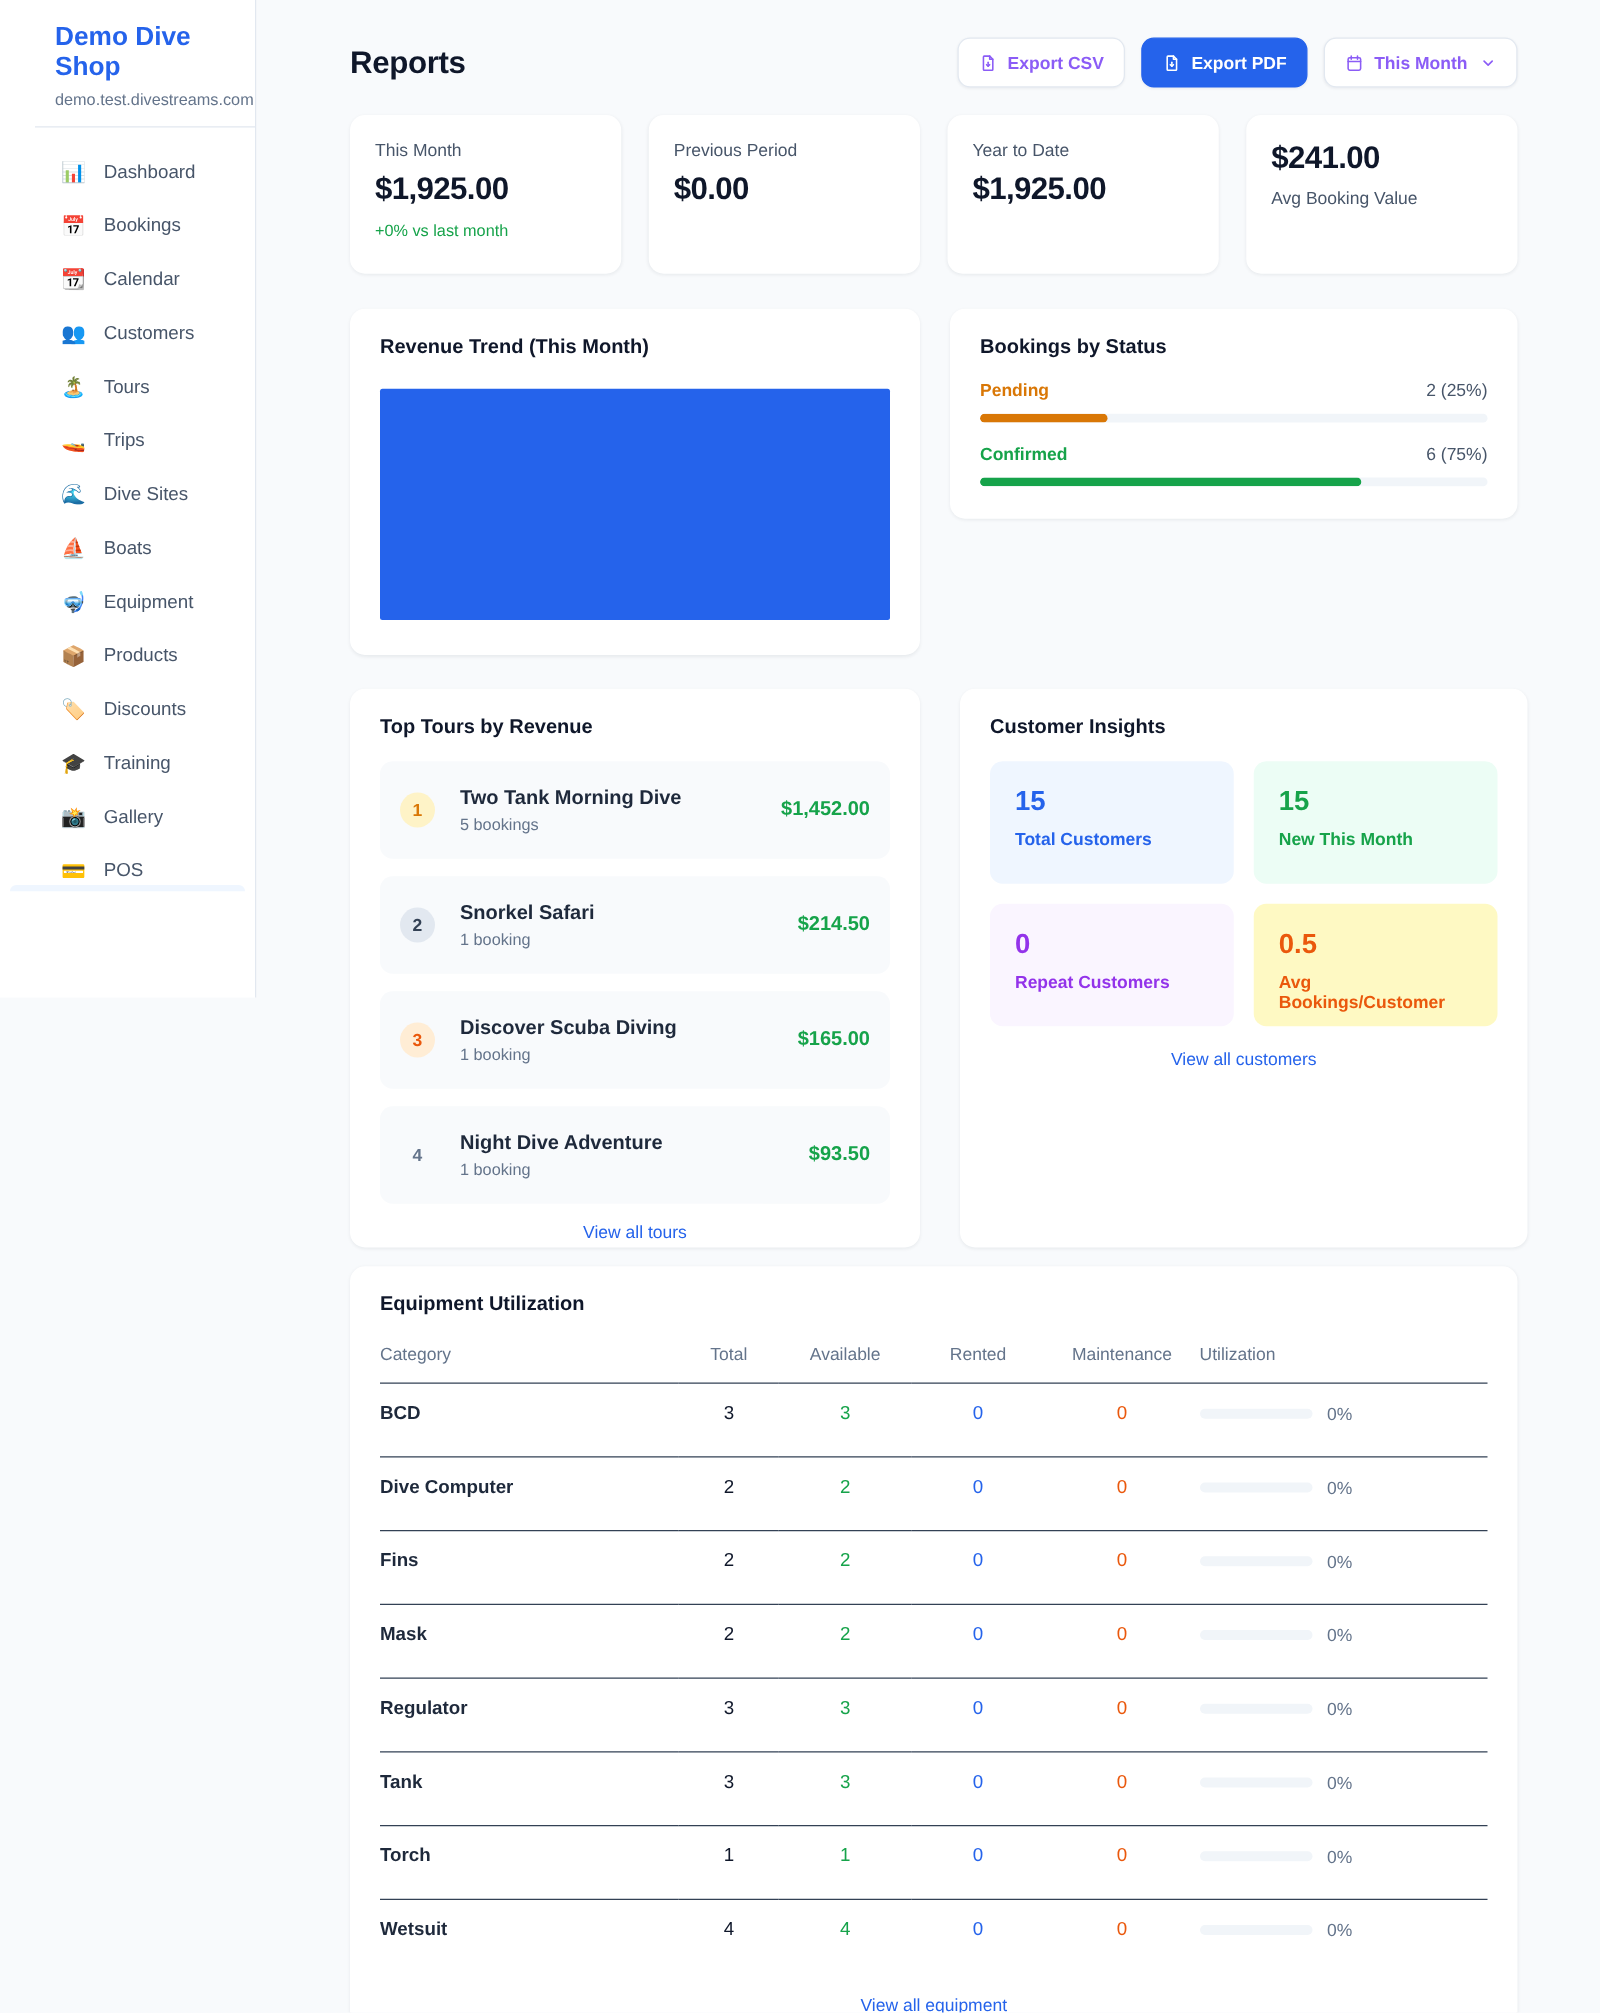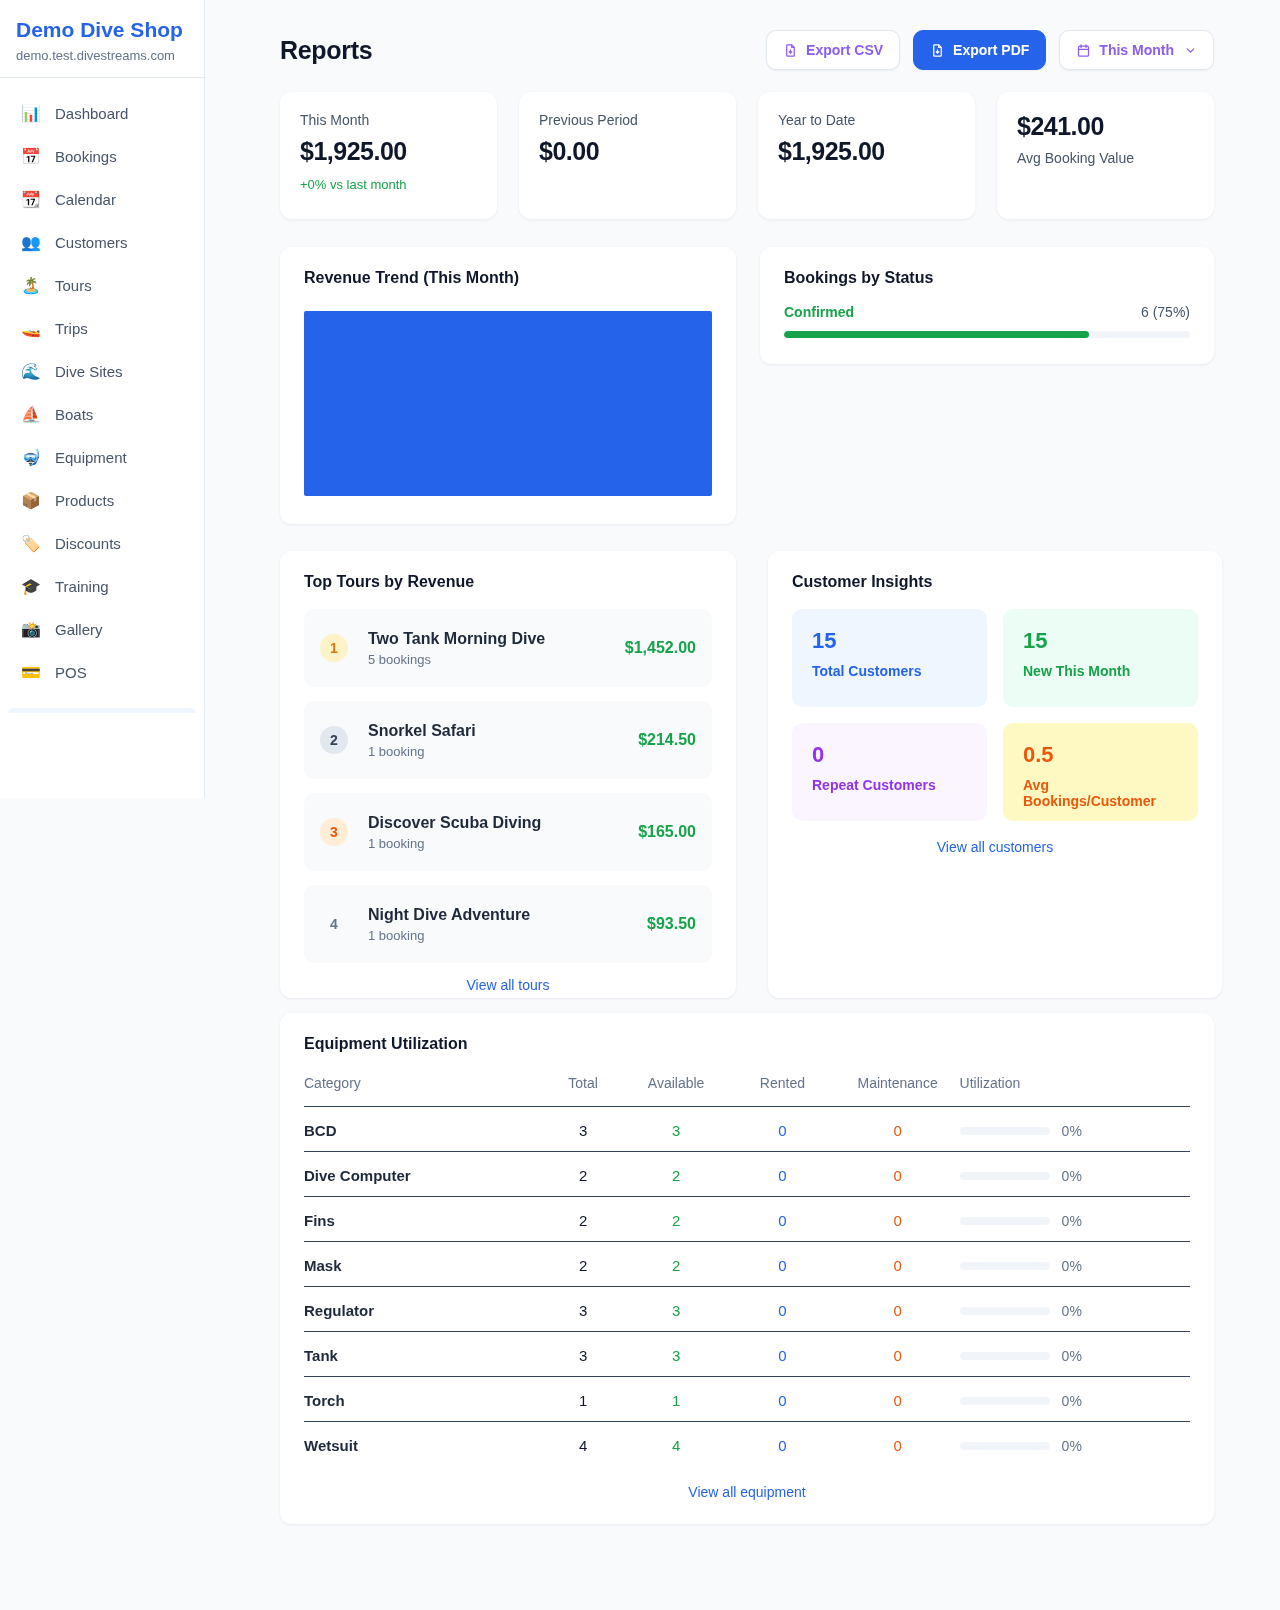--- a/index.html
+++ b/index.html
@@ -3,21 +3,21 @@
 <meta charset="utf-8">
 <style>
   * { box-sizing: border-box; margin: 0; padding: 0; }
   html,body { width:1280px; height:1610px; }
   body {
     font-family: "Liberation Sans", sans-serif;
     background:#f8fafc; color:#0f172a; position:relative; overflow:hidden;
   }
   
   .sidebar { position:absolute; left:0; top:0; width:205px; height:798px;
-    background:#fff; border-right:1px solid #e2e8f0; }
+    background:#fff; border-right:1px solid #e2e8f0;padding-left:28px; }
   .sidebar-header { padding:18px 16px 14px; border-bottom:1px solid #e2e8f0; }
   .brand { color:#2563eb; font-size:21px; font-weight:bold; margin-bottom:6px; }
   .subdomain { color:#64748b; font-size:13px; }
   .nav { list-style:none; padding:18px 8px 0; }
   .nav-item { display:flex; align-items:center; height:35px; margin-bottom:8px;
     padding:0 12px; border-radius:8px; color:#475569; font-size:15px; cursor:pointer; }
   .nav-icon { width:22px; margin-right:13px; font-size:16px; text-align:center; flex:none; }
   .active-sliver { position:absolute; left:8px; right:8px; bottom:85px; height:5px;
     background:#eff6ff; border-radius:8px 8px 0 0; }
   .sidebar-footer { position:absolute; left:0; bottom:0; width:100%; height:84px;
@@ -92,21 +92,21 @@
   .tile-green  { background:#ecfdf5; } .tile-green .tile-value,.tile-green .tile-label{ color:#16a34a; }
   .tile-purple { background:#faf5ff; } .tile-purple .tile-value,.tile-purple .tile-label{ color:#9333ea; }
   .tile-orange { background:#fef9c3; } .tile-orange .tile-value,.tile-orange .tile-label{ color:#ea580c; }
   .insights-card .view-link { margin-top:18px; }
   
   .equip-card { padding:22px 24px 20px; }
   .equip-card .card-title { margin-bottom:12px; }
   table.equip { width:100%; border-collapse:collapse; }
   .equip th { font-size:14px; font-weight:normal; color:#64748b; text-align:left;
     padding:10px 0 15px; border-bottom:1px solid #334155; }
-  .equip td { font-size:15px; padding:15px 0 12px; border-bottom:1px solid #334155; }
+  .equip td { font-size:15px; padding:15px 0 26px; border-bottom:1px solid #334155; }
   .equip tr:last-child td { border-bottom:none; }
   .col-cat { width:27%; }
   .col-num { width:9%; text-align:center; }
   .col-avail,.col-rent { width:12%; text-align:center; }
   .col-maint { width:14%; text-align:center; }
   .col-util { width:26%; }
   .equip td.cat { font-weight:bold; color:#1e293b; }
   .equip td.total { text-align:center; color:#0f172a; }
   .equip td.avail { text-align:center; color:#16a34a; }
   .equip td.rent  { text-align:center; color:#2563eb; }
@@ -247,20 +247,29 @@
 
   <div class="row2">
     <div class="card chart-card">
       <div class="card-title">Revenue Trend (This Month)</div>
       <div class="chart-block"></div>
     </div>
     <div class="card status-card">
       <div class="card-title">Bookings by Status</div>
       <div class="status-row">
         <div class="status-row-head">
+          <span class="status-label pending">Pending</span>
+          <span class="status-count">2 (25%)</span>
+        </div>
+        <div class="bar-track">
+          <div class="bar-fill pending" style="width: 25%;"></div>
+        </div>
+      </div>
+      <div class="status-row">
+        <div class="status-row-head">
           <span class="status-label confirmed">Confirmed</span>
           <span class="status-count">6 (75%)</span>
         </div>
         <div class="bar-track">
           <div class="bar-fill confirmed" style="width: 75%;"></div>
         </div>
       </div>
     </div>
   </div>
 

